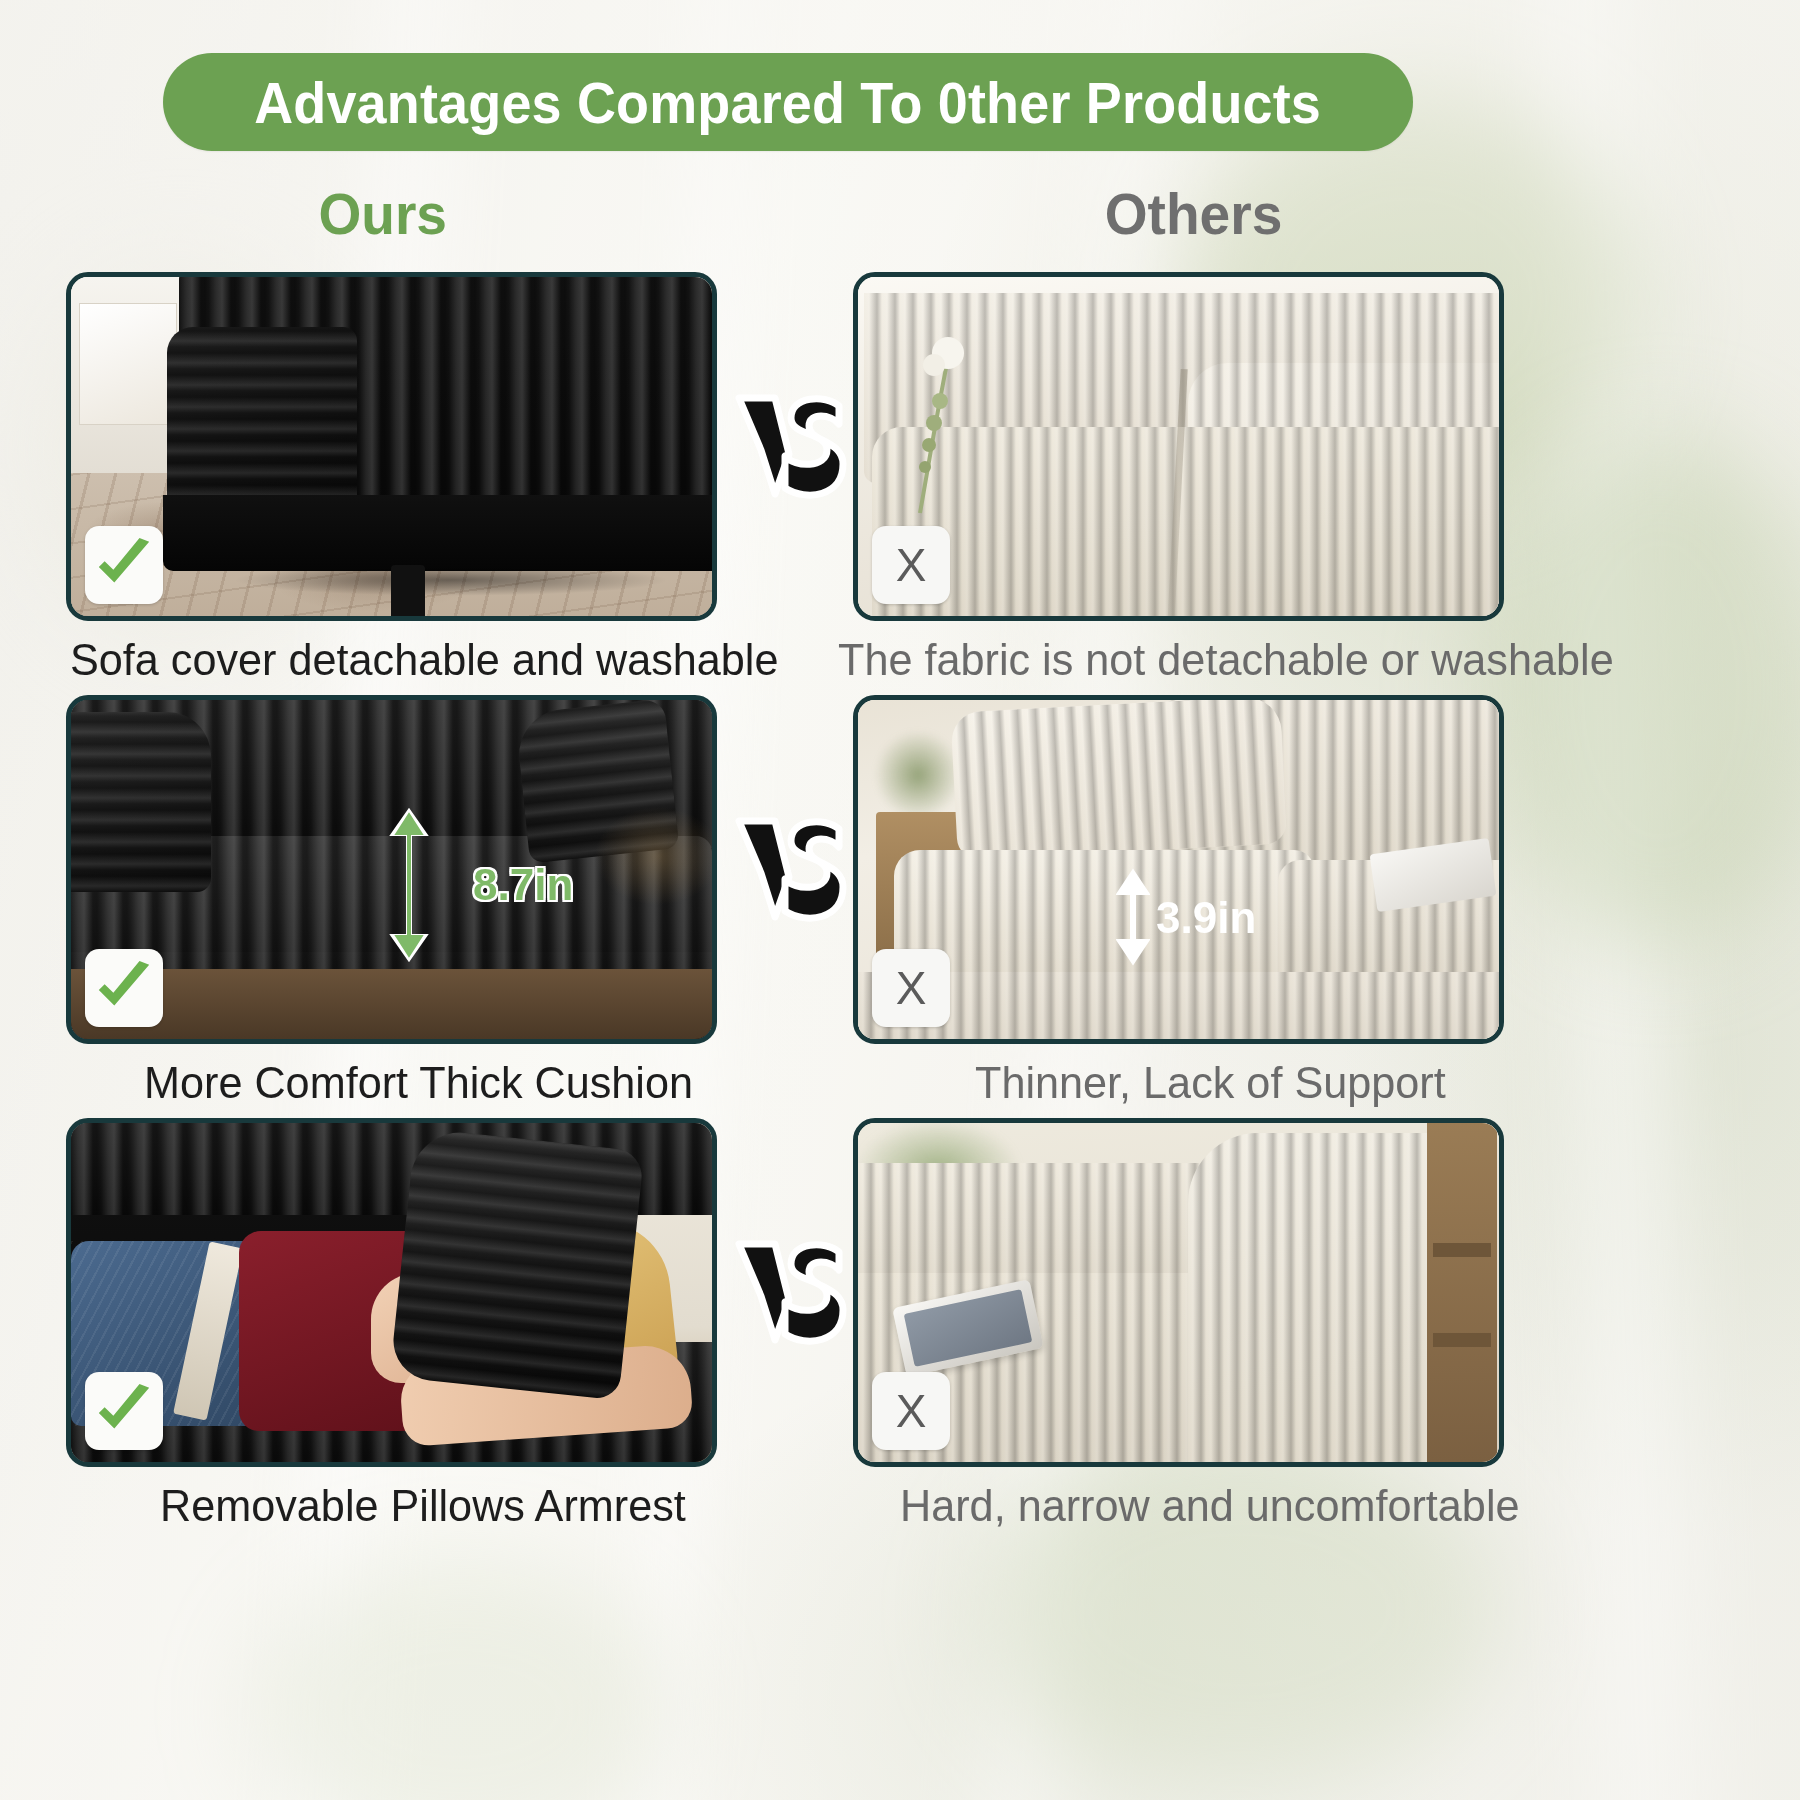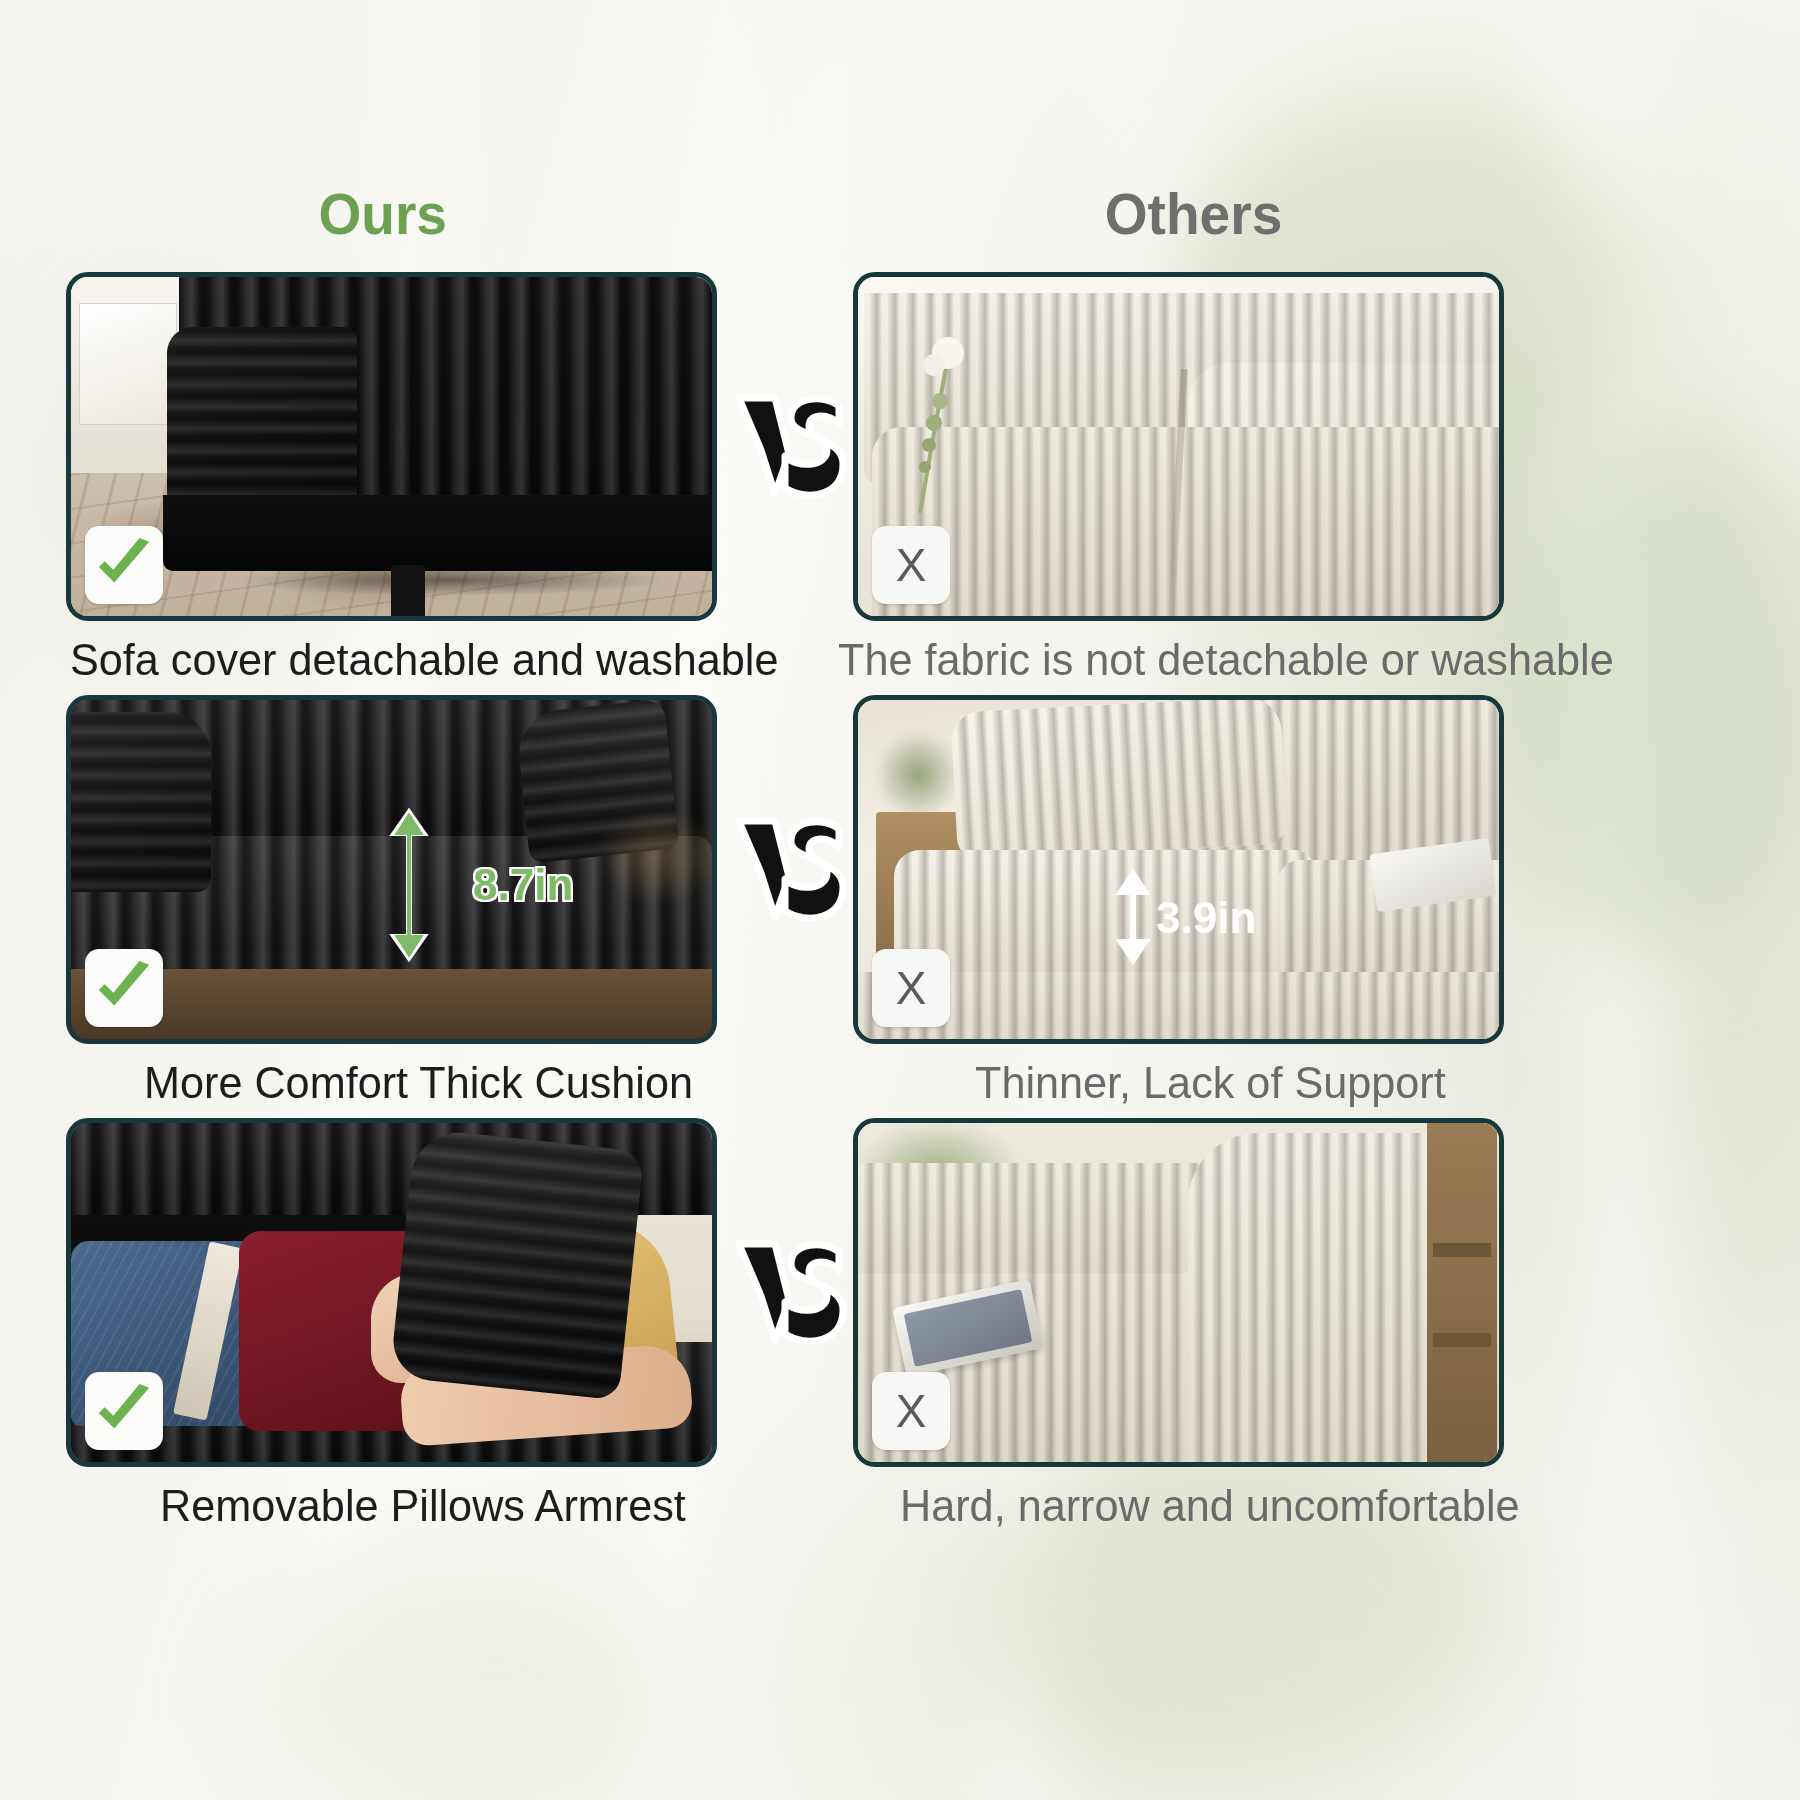--- a/index.html
+++ b/index.html
@@ -550,20 +550,25 @@
   <div class="blob b1"></div>
   <div class="blob b2"></div>
   <div class="blob b3"></div>
   <div class="blob b4"></div>
   <div class="blob b5"></div>
   <div class="bg-veil"></div>
 </div>
 
 <div id="page">
 
+  <div class="title-wrap">
+    <div class="title-pill">
+      <span class="title-text">Advantages Compared To 0ther Products</span>
+    </div>
+  </div>
 
   <div class="col-head ours">Ours</div>
   <div class="col-head others">Others</div>
 
   <div class="rows">
 
     <div class="row r1">
 
       <div class="card left">
         <div class="photo p-r1l">

